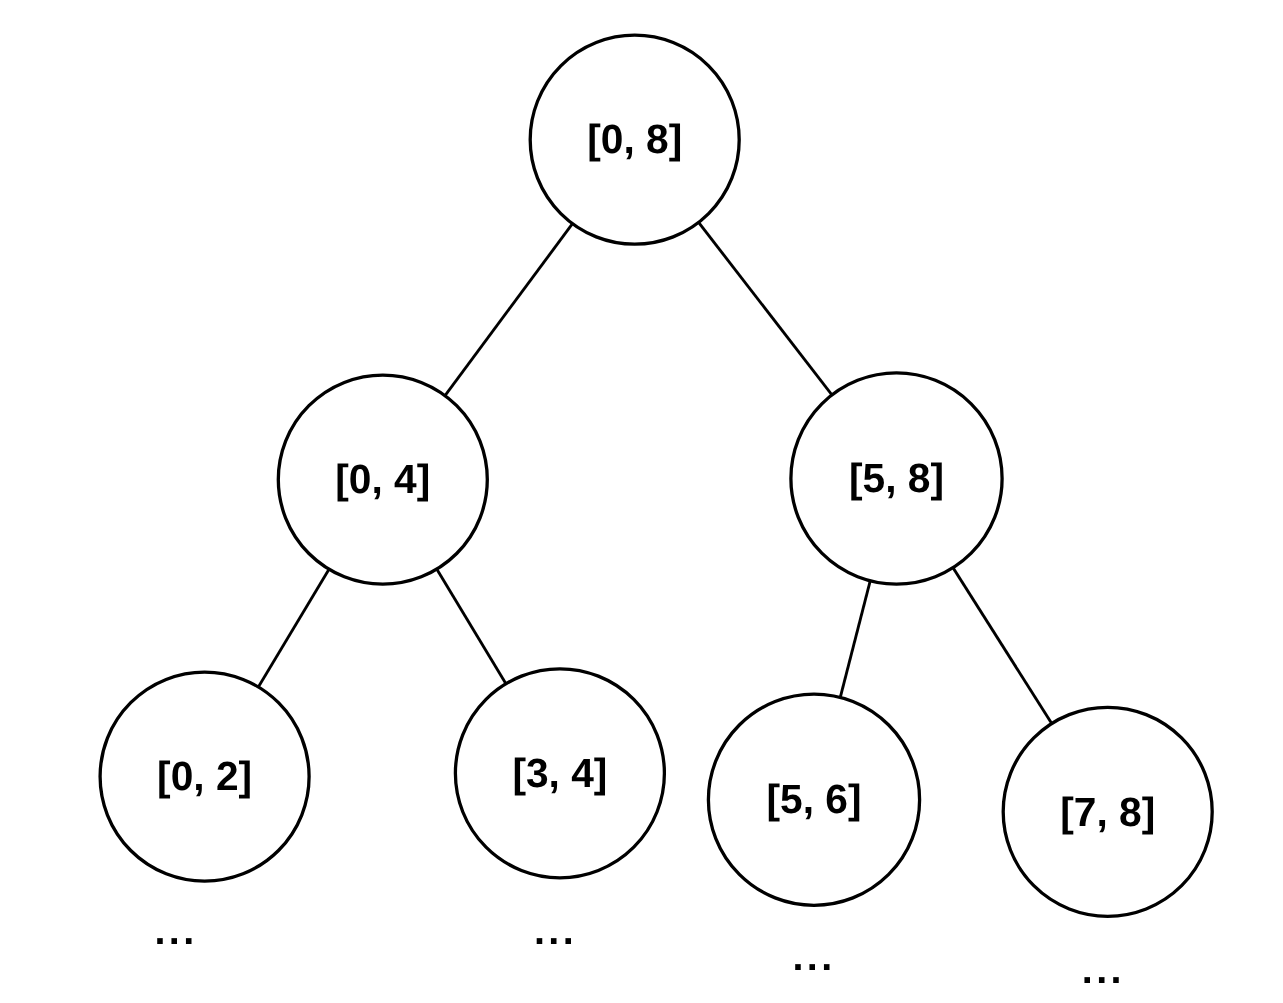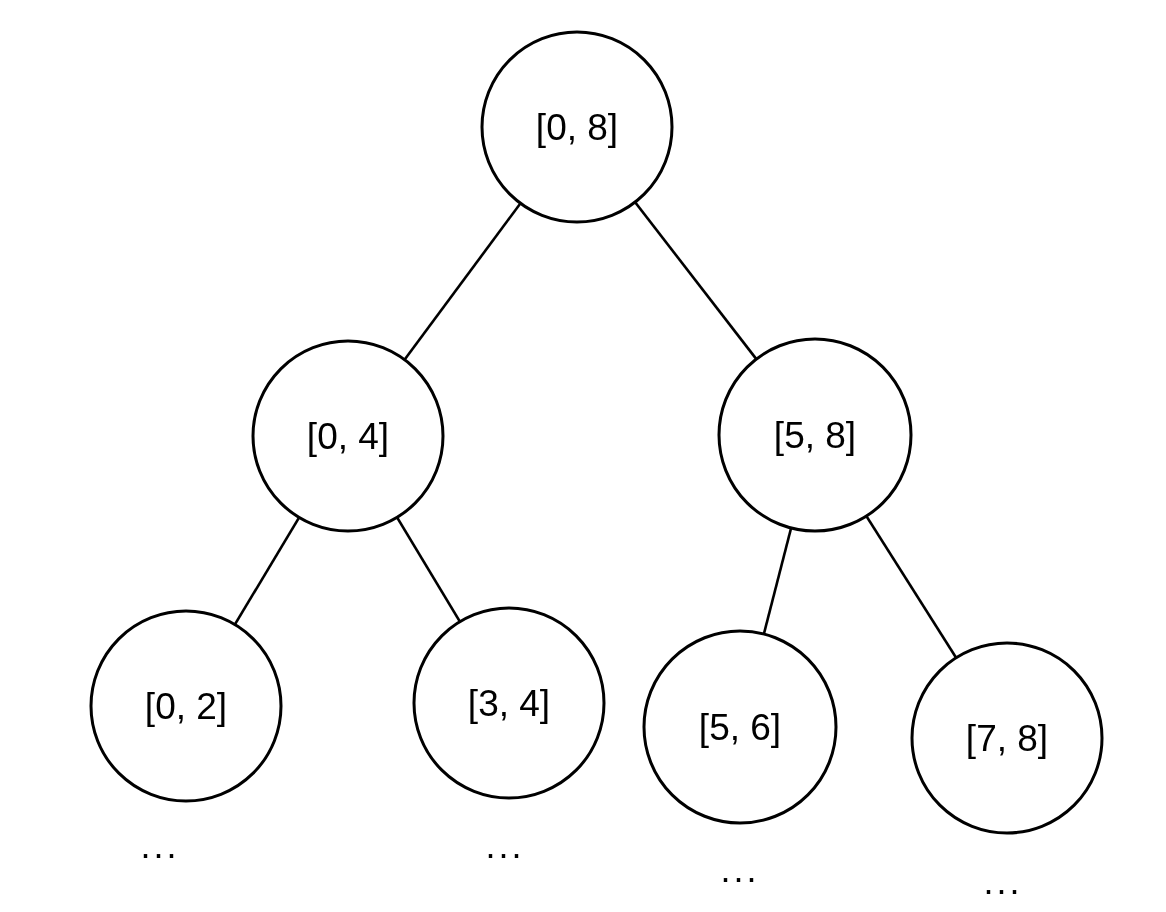--- a/index.html
+++ b/index.html
@@ -6,20 +6,21 @@
     margin: 0;
     padding: 0;
     background: #ffffff;
   }
   .canvas {
     position: relative;
     width: 1166px;
     height: 912px;
     background: #ffffff;
     overflow: hidden;
+    font-weight: bold;
   }
   svg text {
     font-family: "Liberation Sans", "DejaVu Sans", sans-serif;
     fill: #000000;
   }
   .node-label {
     font-size: 37px;
   }
   .ellipsis-label {
     font-size: 36px;

